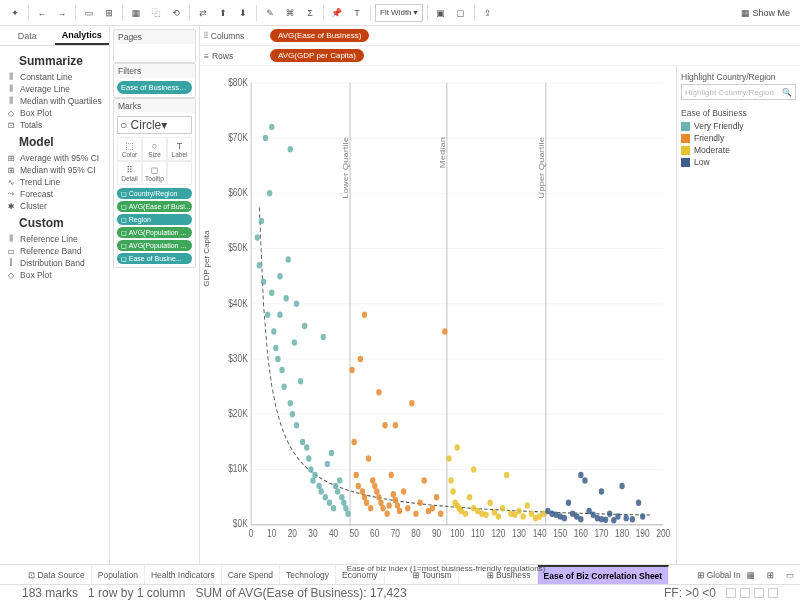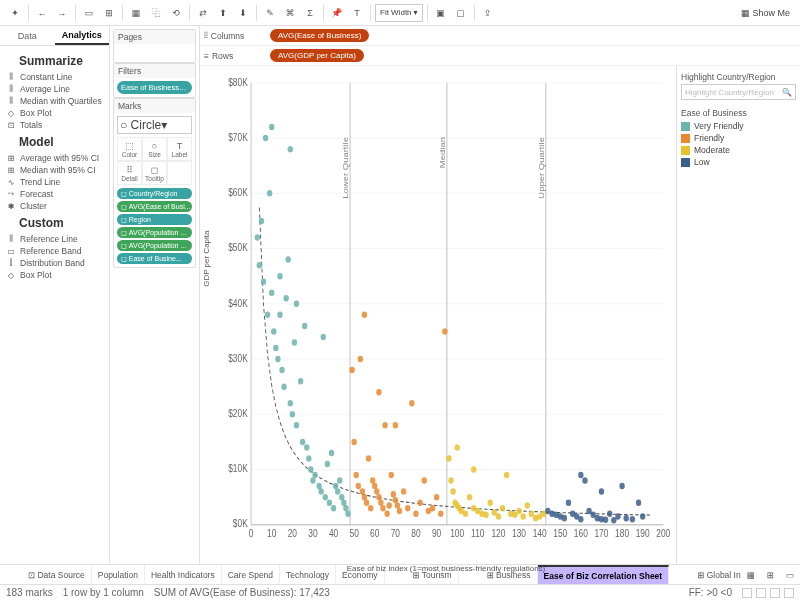--- a/index.html
+++ b/index.html
@@ -62,21 +62,21 @@
 
 
 .bottom-tabs { height: 20px; border-top: 1px solid #e0e0e0; display: flex; align-items: stretch; font-size: 8.5px; }
 .btab { padding: 0 6px; display: flex; align-items: center; color: #555; border-right: 1px solid #eee; cursor: pointer; white-space: nowrap; }
 .btab.ico { gap: 3px; padding-left: 28px; }
 .btab.active { background: #c4b5fd; font-weight: bold; color: #000; border-top: 2px solid #333; }
 .btab-icons { display: flex; margin-left: auto; }
 .btab-icons .btab { border: none; }
 
 
-.status { height: 16px; border-top: 1px solid #e0e0e0; display: flex; align-items: center; padding: 0 6px; font-size: 10px; color: #666; gap: 10px; }
+.status { height: 16px; border-top: 1px solid #e0e0e0; display: flex; align-items: center; padding: 0 22px; font-size: 12px; color: #666; gap: 10px; }
 .status .sp { flex: 1; }
 .status-icons { display: flex; gap: 4px; }
 .si { width: 10px; height: 10px; border: 1px solid #ccc; }
 
 svg text { font-size: 7.5px; fill: #666; }
 .ref-line { stroke: #999; stroke-width: 0.5; }
 .ref-label { font-size: 7px; fill: #888; }
 .grid-line { stroke: #eee; stroke-width: 0.5; }
 .axis-line { stroke: #ccc; stroke-width: 1; }
 .trend { stroke: #555; stroke-width: 0.8; stroke-dasharray: 3 2; fill: none; }

